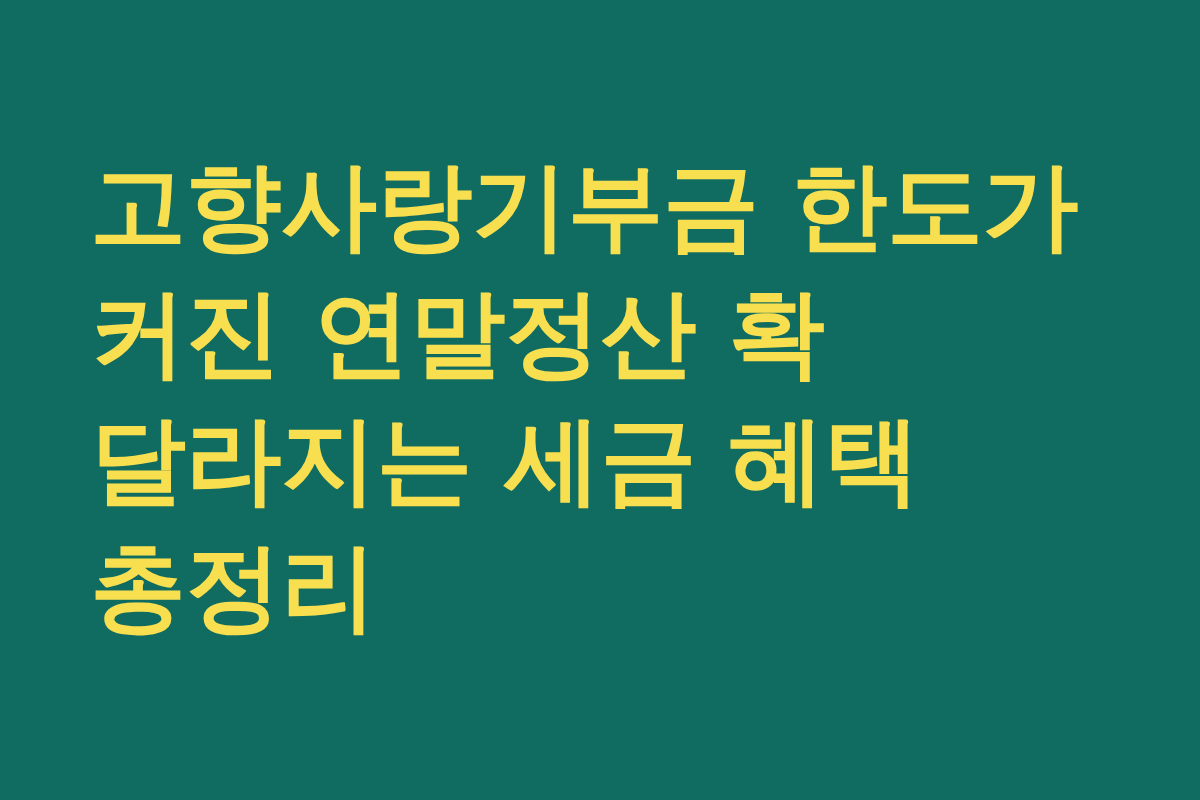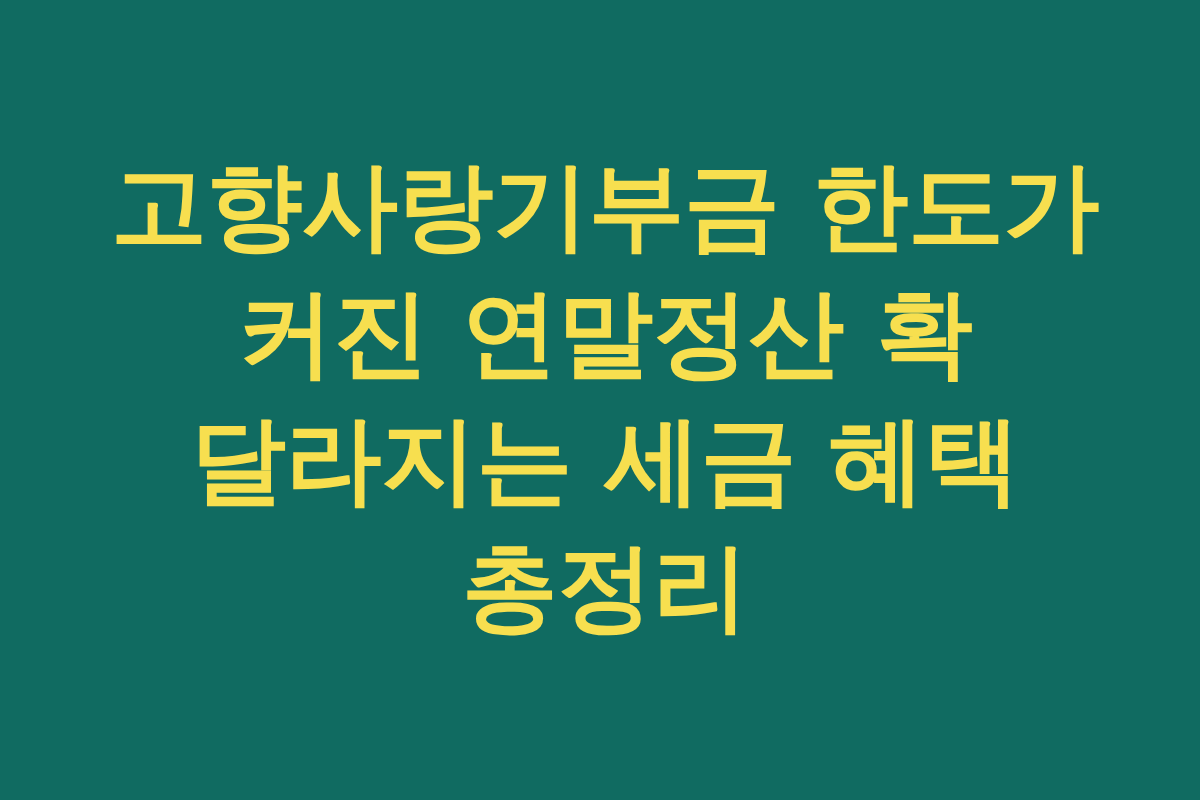--- a/index.html
+++ b/index.html
@@ -51,17 +51,17 @@
     text-rendering: optimizeLegibility;
   }
 </style>
 </head>
 <body>
 
 <div class="thumbnail-canvas" style="background: rgb(16, 107, 97);">
 
   <div class="headline-block">
 
-    <h1 class="headline" style="color: rgb(247, 223, 79); font-size: 96px; line-height: 127px; text-align: center;">고향사랑기부금 한도가 커진 연말정산 확 달라지는 세금 혜택 총정리</h1>
+    <h1 class="headline" style="color: rgb(247, 223, 79); font-size: 96px; line-height: 127px; text-align: left;">고향사랑기부금 한도가 커진 연말정산 확 달라지는 세금 혜택 총정리</h1>
 
   </div>
 
 </div>
 
 </body></html>

